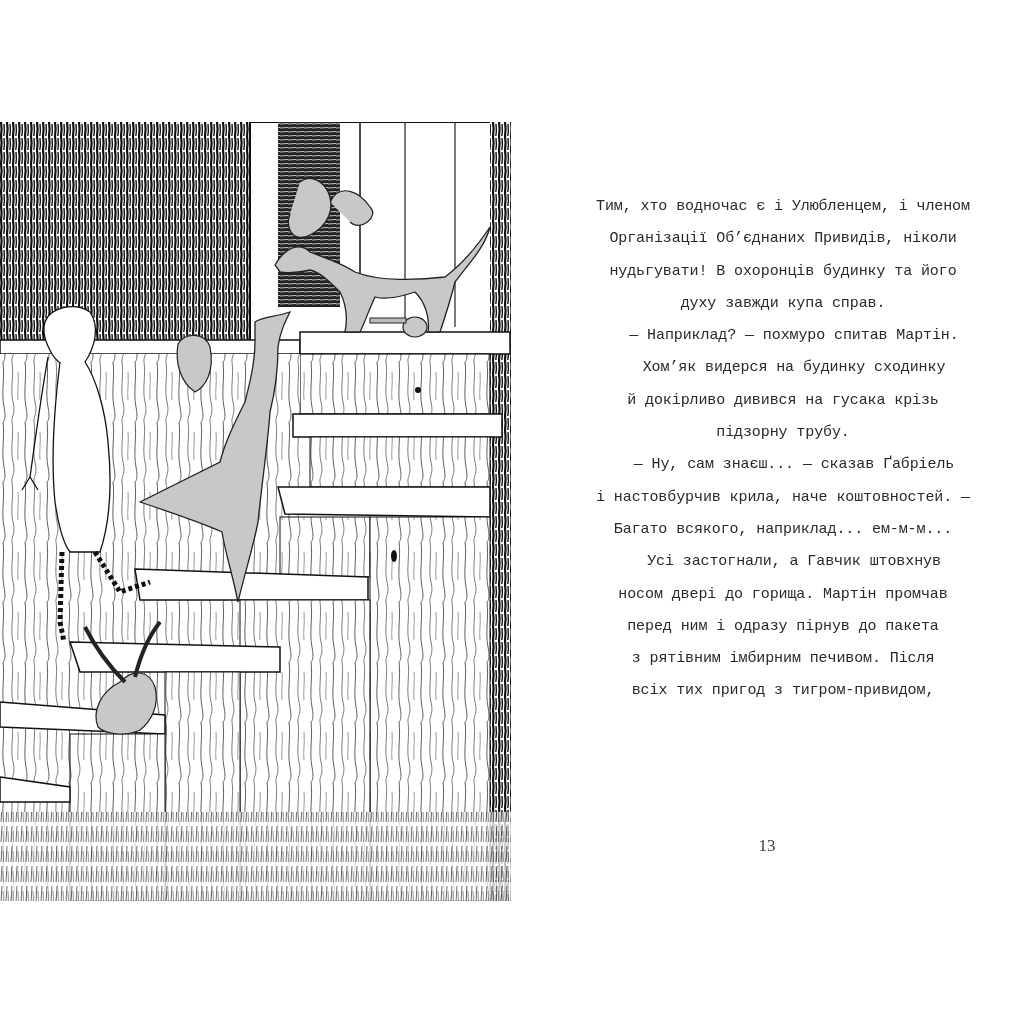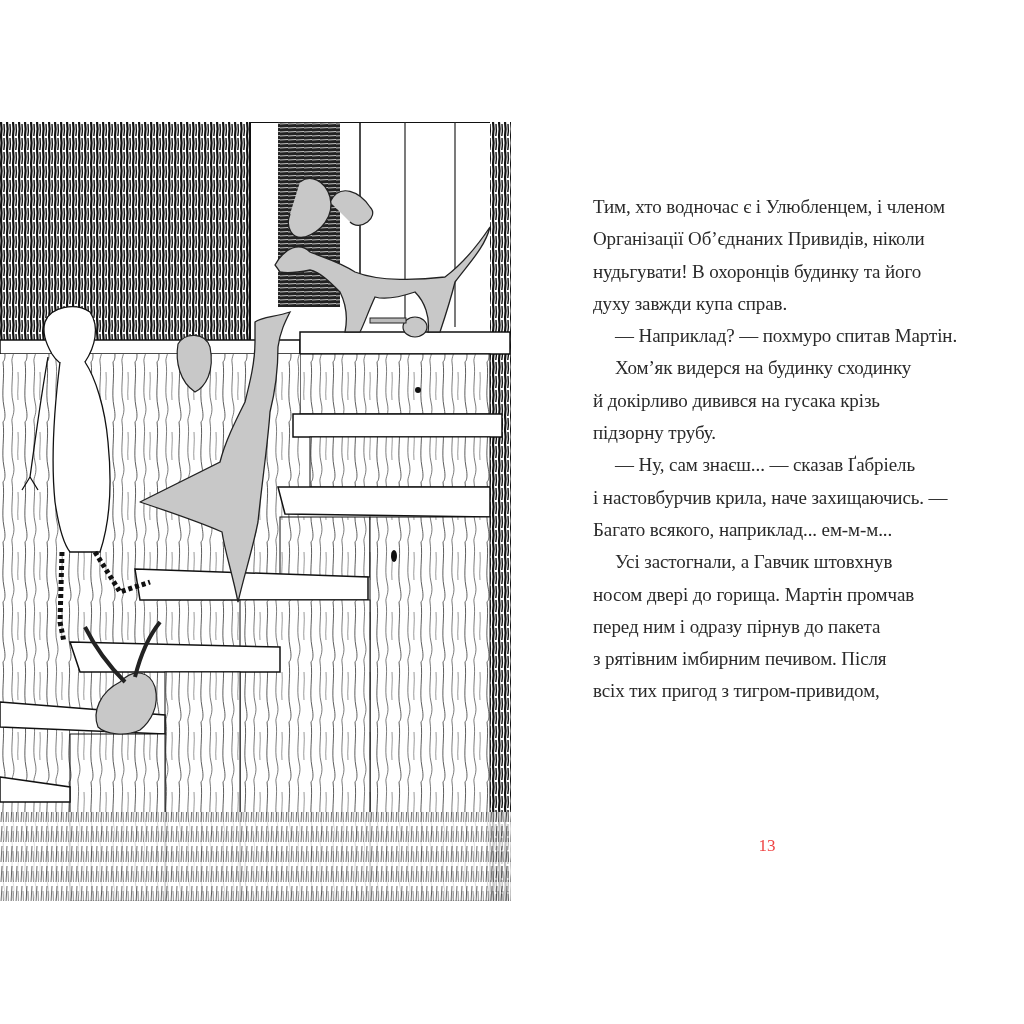--- a/index.html
+++ b/index.html
@@ -11,29 +11,29 @@
   .spread { position: absolute; left: 0; top: 0; width: 1024px; height: 1024px; }
   .illustration {
     position: absolute; left: 0; top: 122px; width: 511px; height: 779px;
     background: #fff; overflow: hidden;
   }
   .illustration svg { display: block; }
   .text-page {
     position: absolute; left: 593px; top: 191px; width: 380px;
   }
   .text-line {
-    font-family: Liberation Serif, serif;
-    font-size: 19px; line-height: 32.3px; color: #2a2a2a;
-    white-space: nowrap; letter-spacing: -0.1px;
+    font-family: Liberation Mono, monospace;
+    font-size: 15px; line-height: 32.3px; color: #2a2a2a;
+    white-space: nowrap; letter-spacing: -0.1px; text-align: center;
   }
   .text-line.indent { padding-left: 22px; }
   .page-number {
     position: absolute; left: 755px; top: 836px; width: 24px; text-align: center;
     font-family: "Liberation Serif", "DejaVu Serif", serif;
-    font-size: 17px; color: #ef4444;
+    font-size: 17px; color: #404040;
   }
 </style>
 </head>
 <body>
 
 <div class="spread">
 
   <div class="illustration">
     <svg width="511" height="779" viewBox="0 0 511 779">
       <defs>
@@ -130,21 +130,21 @@
   <div class="text-page">
     <div class="text-line">Тим, хто водночас є і Улюбленцем, і членом</div>
     <div class="text-line">Організації Об’єднаних Привидів, ніколи</div>
     <div class="text-line">нудьгувати! В охоронців будинку та його</div>
     <div class="text-line">духу завжди купа справ.</div>
     <div class="text-line indent">— Наприклад? — похмуро спитав Мартін.</div>
     <div class="text-line indent">Хом’як видерся на будинку сходинку</div>
     <div class="text-line">й докірливо дивився на гусака крізь</div>
     <div class="text-line">підзорну трубу.</div>
     <div class="text-line indent">— Ну, сам знаєш... — сказав Ґабріель</div>
-    <div class="text-line">і настовбурчив крила, наче захищаючись. —</div>
+    <div class="text-line">і настовбурчив крила, наче коштовностей. —</div>
     <div class="text-line">Багато всякого, наприклад... ем-м-м...</div>
     <div class="text-line indent">Усі застогнали, а Гавчик штовхнув</div>
     <div class="text-line">носом двері до горища. Мартін промчав</div>
     <div class="text-line">перед ним і одразу пірнув до пакета</div>
     <div class="text-line">з рятівним імбирним печивом. Після</div>
     <div class="text-line">всіх тих пригод з тигром-привидом,</div>
   </div>
 
   <div class="page-number">13</div>
 </div>

